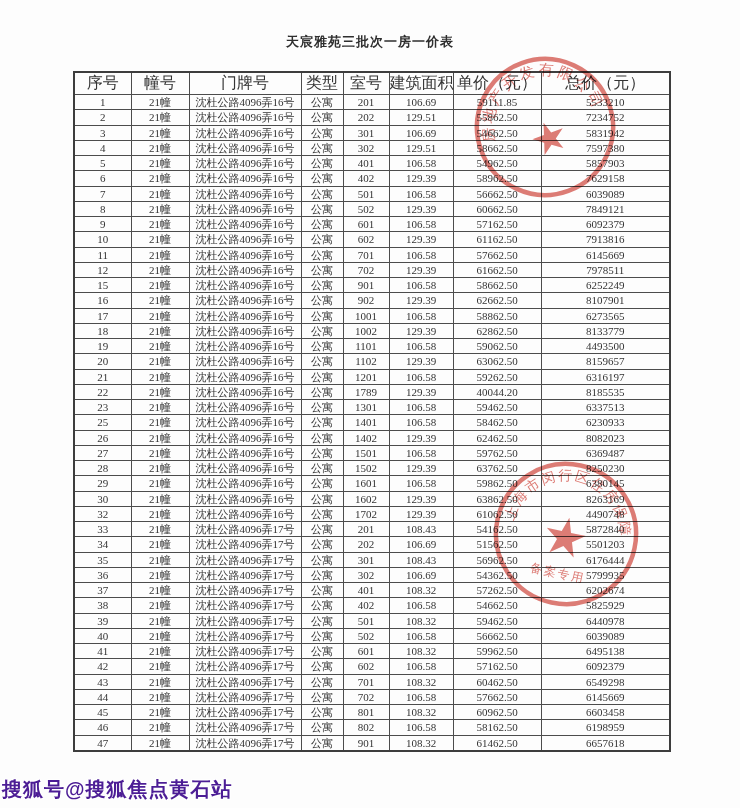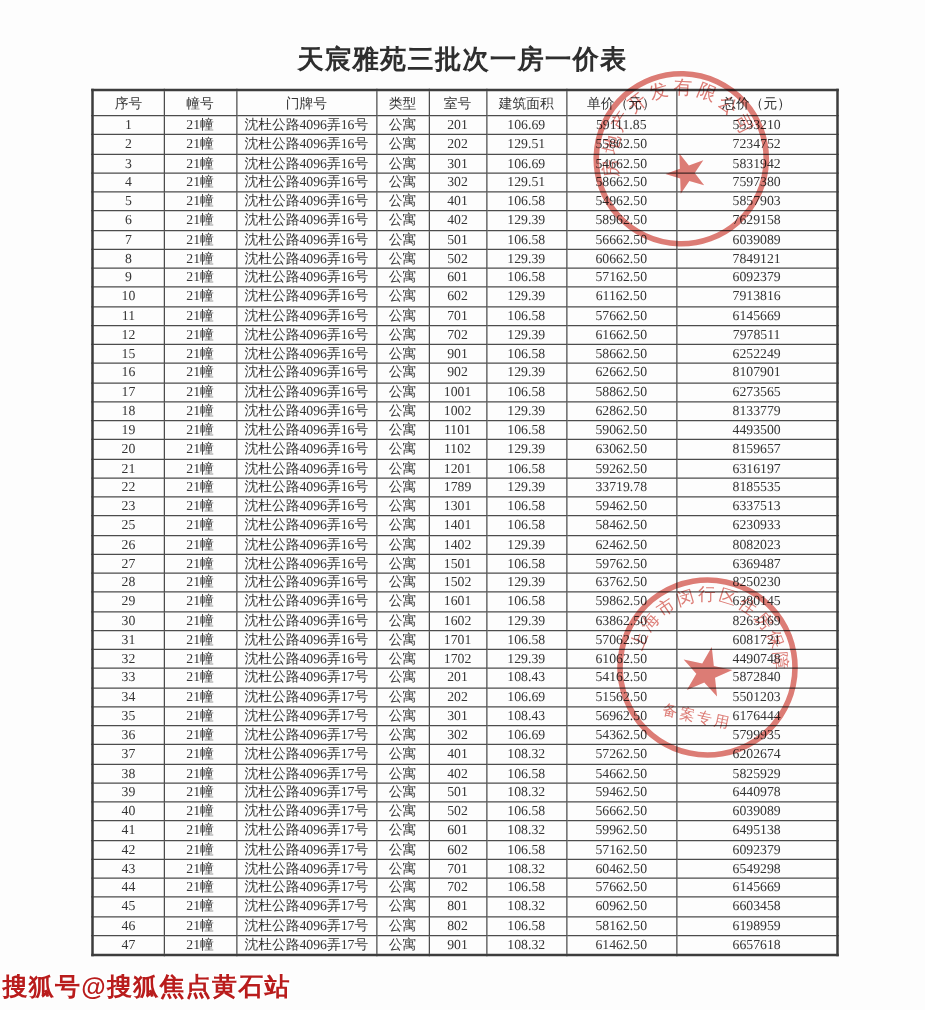--- a/index.html
+++ b/index.html
@@ -3,43 +3,43 @@
 <meta charset="utf-8">
 <style>
   html,body{margin:0;padding:0;background:#ffffff;}
   .page{
     position:relative;width:740px;height:808px;overflow:hidden;
     background:#fdfdfd;
     font-family:"Liberation Serif","DejaVu Serif",serif;
   }
   .doc-title{
     position:absolute;top:33px;left:0;width:740px;text-align:center;
-    font-size:21px;font-weight:bold;color:#2e2e2e;letter-spacing:1px;
+    font-size:13px;font-weight:bold;color:#2e2e2e;letter-spacing:1px;
   }
   table.price-table{
     position:absolute;top:71px;left:73px;width:596px;
     border-collapse:collapse;table-layout:fixed;color:#343434;
     border:2px solid #3d3d3d;
   }
   .price-table th,.price-table td{
     border:1px solid #4c4c4c;text-align:center;vertical-align:middle;
     padding:0;overflow:hidden;white-space:nowrap;
   }
-  .price-table thead th{height:19px;font-size:11px;font-weight:normal;}
+  .price-table thead th{height:19px;font-size:16px;font-weight:normal;}
   .price-table tbody td{height:14.25px;font-size:11px;line-height:14px;}
   .seal{
     position:absolute;mix-blend-mode:multiply;opacity:0.72;pointer-events:none;
   }
   .seal-1{left:470px;top:52px;}
   .seal-2{left:491px;top:459px;}
   .seal text{font-family:"Liberation Serif","DejaVu Serif",serif;}
   .watermark{
     position:absolute;left:2px;top:776px;
     font-family:"Liberation Sans","DejaVu Sans",sans-serif;
-    font-weight:bold;font-size:20px;letter-spacing:1px;color:#b91c1c;
+    font-weight:bold;font-size:20px;letter-spacing:1px;color:#4c1d95;
     text-shadow:-1px -1px 0 #fff,1px -1px 0 #fff,-1px 1px 0 #fff,1px 1px 0 #fff,0 0 3px #fff;
     white-space:nowrap;
   }
 </style>
 </head>
 <body>
 
 <div class="page">
 
   <div class="doc-title">天宸雅苑三批次一房一价表</div>
@@ -258,21 +258,21 @@
           <td>59262.50</td>
           <td>6316197</td>
         </tr>
         <tr>
           <td>22</td>
           <td>21幢</td>
           <td>沈杜公路4096弄16号</td>
           <td>公寓</td>
           <td>1789</td>
           <td>129.39</td>
-          <td>33719.78</td>
+          <td>40044.20</td>
           <td>8185535</td>
         </tr>
         <tr>
           <td>23</td>
           <td>21幢</td>
           <td>沈杜公路4096弄16号</td>
           <td>公寓</td>
           <td>1301</td>
           <td>106.58</td>
           <td>59462.50</td>
@@ -330,30 +330,20 @@
         </tr>
         <tr>
           <td>30</td>
           <td>21幢</td>
           <td>沈杜公路4096弄16号</td>
           <td>公寓</td>
           <td>1602</td>
           <td>129.39</td>
           <td>63862.50</td>
           <td>8263169</td>
-        </tr>
-        <tr>
-          <td>31</td>
-          <td>21幢</td>
-          <td>沈杜公路4096弄16号</td>
-          <td>公寓</td>
-          <td>1701</td>
-          <td>106.58</td>
-          <td>57062.50</td>
-          <td>6081721</td>
         </tr>
         <tr>
           <td>32</td>
           <td>21幢</td>
           <td>沈杜公路4096弄16号</td>
           <td>公寓</td>
           <td>1702</td>
           <td>129.39</td>
           <td>61062.50</td>
           <td>4490748</td>

